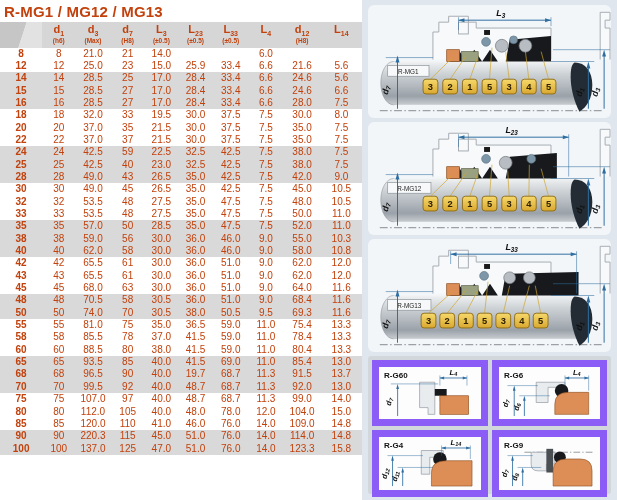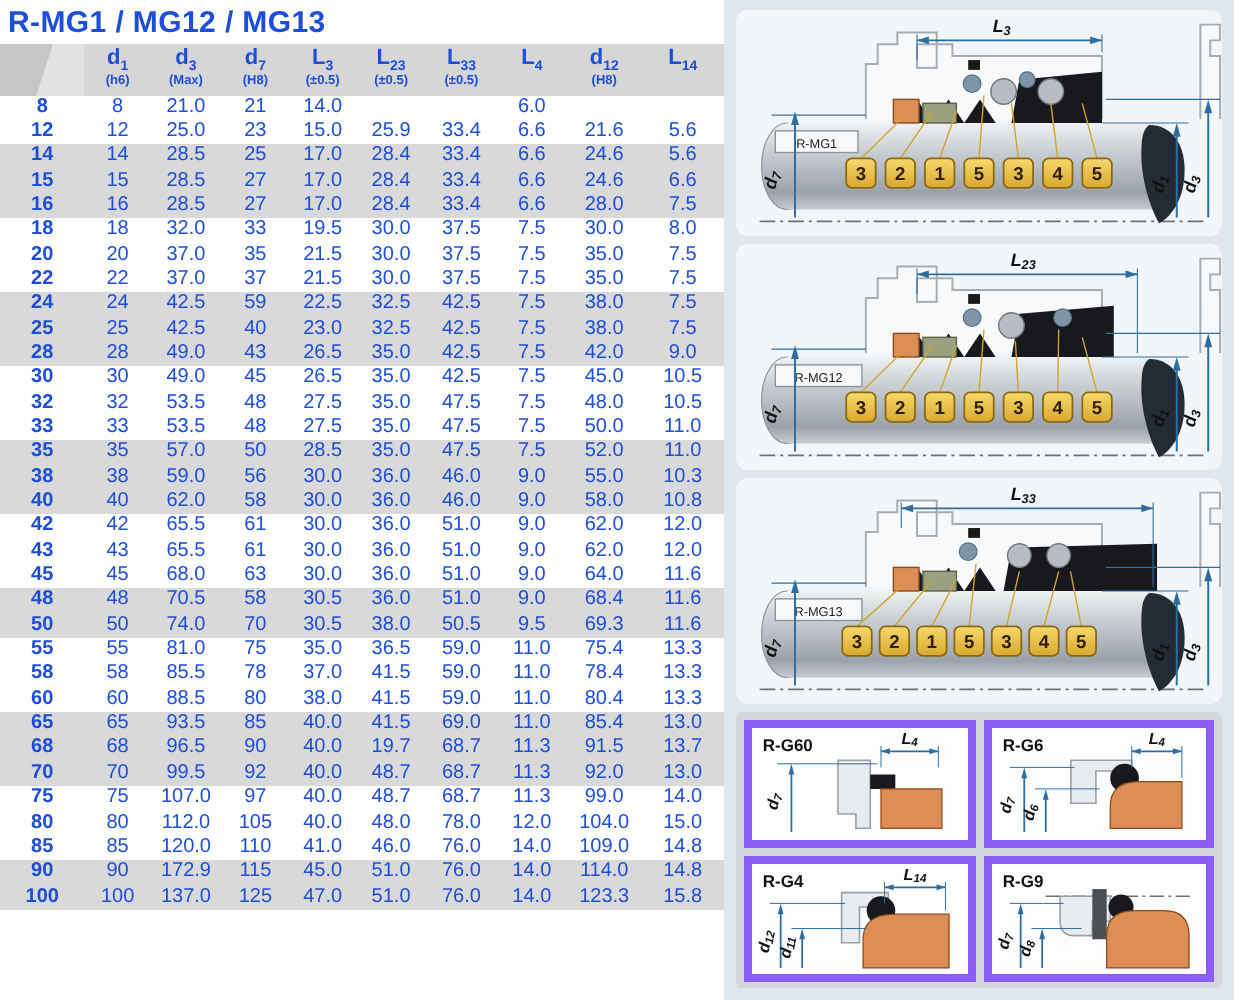--- a/index.html
+++ b/index.html
@@ -1,17 +1,17 @@
 <!DOCTYPE html>
 <html><head>
 <meta charset="utf-8">
 <style>
   html,body{margin:0;padding:0;background:#fff;}
   .app{position:relative;width:617px;height:500px;overflow:hidden;background:#fff;
-       font-family:"Liberation Sans",sans-serif;color:#1d4ed8;display:flex;}
+       font-family:"Liberation Sans",sans-serif;color:#c2410c;display:flex;}
   
   .left{width:362px;flex:none;}
   .page-title{font-size:15px;font-weight:bold;padding:3px 0 2px 4px;letter-spacing:.2px;}
   table.dims{width:362px;border-collapse:collapse;table-layout:fixed;}
   table.dims th{background:#d6d6d6;font-size:11px;font-weight:bold;padding:2px 0 2px 0;
        text-align:center;vertical-align:top;line-height:1.05;}
   table.dims th:first-child{background:linear-gradient(108deg,#c6c6c6 52%,#e2e2e2 53%);}
   .hmain{font-size:11px;font-weight:bold;}
   .hmain sub{font-size:7px;}
   .htol{font-size:6.5px;font-weight:bold;min-height:8px;}
@@ -19,21 +19,21 @@
        white-space:nowrap;}
   table.dims td:first-child{font-weight:bold;}
   table.dims tr.band{background:#d9d9d9;}
   
   .right{width:255px;flex:none;background:#dfe6ee;box-sizing:border-box;
        padding:5px 6px;display:flex;flex-direction:column;gap:4px;}
   .dia{width:243px;height:113px;background:#f3f6f9;border-radius:6px;flex:none;}
   .dia svg{display:block;width:243px;height:113px;}
   .seatgrid{flex:none;height:138px;background:#d2d7dc;border-radius:3px;box-sizing:border-box;
        padding:4px;display:grid;grid-template-columns:1fr 1fr;grid-template-rows:1fr 1fr;gap:4px;}
-  .card{background:#fdfdfe;border:4px solid #8b5cf6;box-sizing:border-box;}
+  .card{background:#fdfdfe;border:7px solid #8b5cf6;box-sizing:border-box;}
   .card svg{display:block;width:100%;height:100%;}
   
   .outline{fill:#f7f9fb;stroke:#a6acb2;stroke-width:1;}
   .cline{stroke:#6a7076;stroke-width:.8;stroke-dasharray:8 2.5 1.5 2.5;}
   .dim{stroke:#2e6da0;stroke-width:1;fill:none;}
   .dimthin{stroke:#2e6da0;stroke-width:.55;fill:none;}
   .arr{fill:#2e6da0;stroke:none;}
   .dimlab{font:italic bold 9px "Liberation Sans",sans-serif;fill:#101010;}
   .dimlab .sb{font-size:6.5px;}
   .bal{fill:url(#goldGrad);stroke:#8a6812;stroke-width:.9;}
@@ -497,21 +497,21 @@
             <td>41.0</td>
             <td>46.0</td>
             <td>76.0</td>
             <td>14.0</td>
             <td>109.0</td>
             <td>14.8</td>
           </tr>
           <tr class="band">
             <td>90</td>
             <td>90</td>
-            <td>172.9</td>
+            <td>220.3</td>
             <td>115</td>
             <td>45.0</td>
             <td>51.0</td>
             <td>76.0</td>
             <td>14.0</td>
             <td>114.0</td>
             <td>14.8</td>
           </tr>
           <tr class="band">
             <td>100</td>

